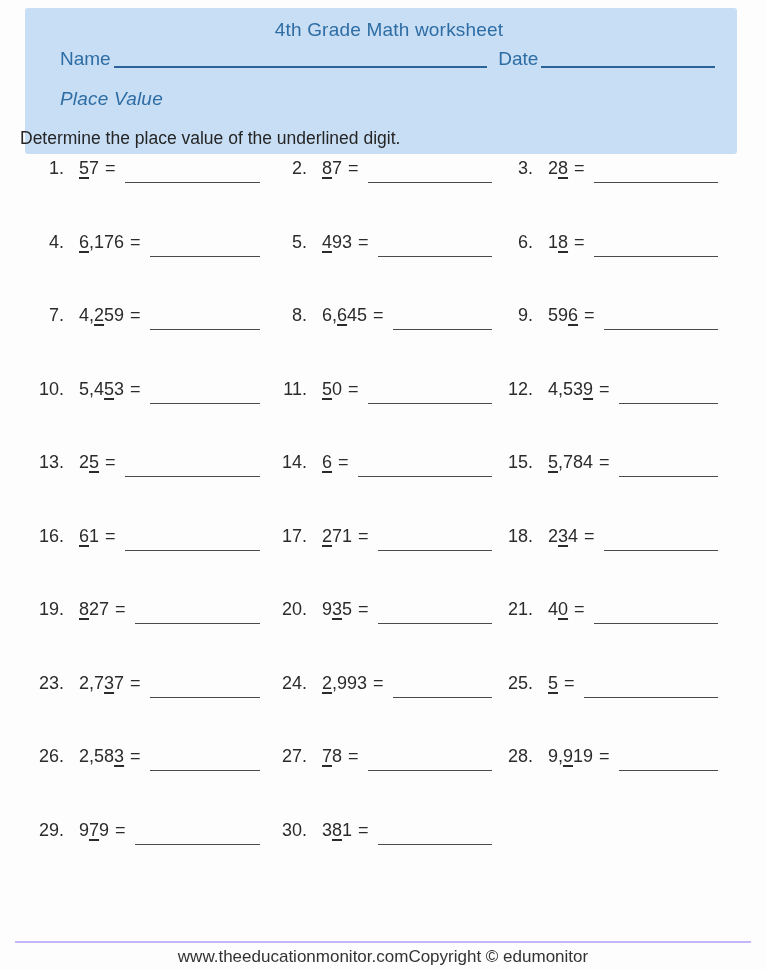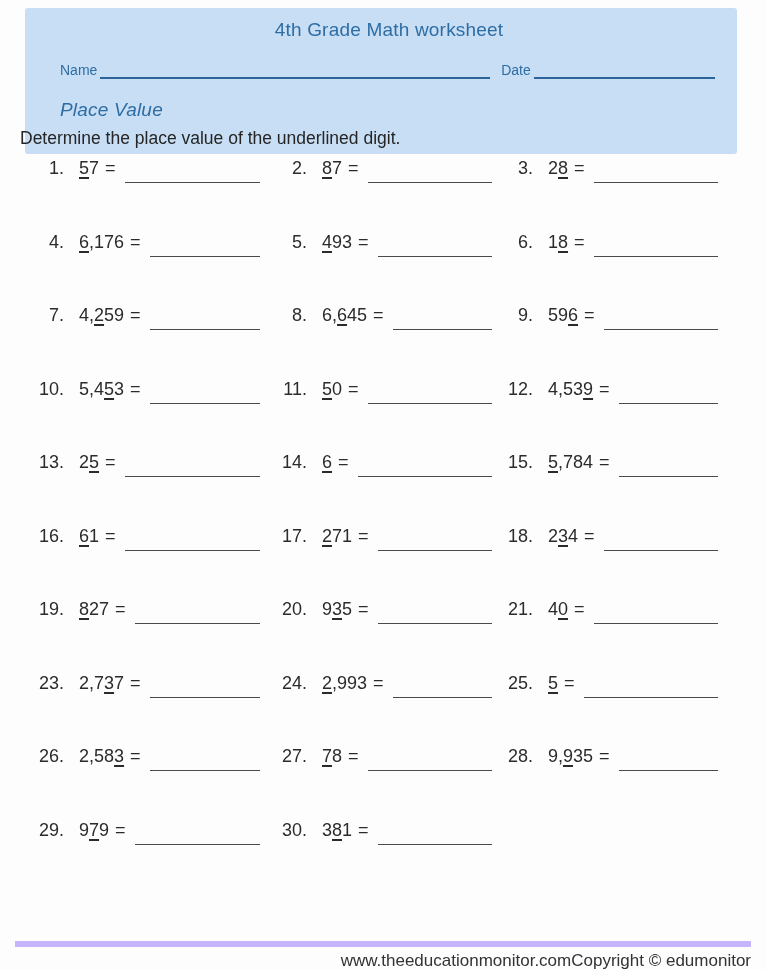--- a/index.html
+++ b/index.html
@@ -15,21 +15,21 @@
   .header-box{
     position:absolute;left:25px;top:8px;width:712px;height:146px;
     background:#c8def4;border-radius:3px;
     box-sizing:border-box;padding:10px 19px 0 35px;
     color:#2e6da4;
   }
   .header-title{
     text-align:center;font-size:19px;line-height:24px;letter-spacing:.2px;
   }
   .name-date-row{
-    display:flex;align-items:flex-end;margin-top:15px;font-size:14px;line-height:24px;
+    display:flex;align-items:flex-end;margin-top:4px;font-size:19px;line-height:24px;
   }
   .hline{
     border-bottom:2px solid #2c6399;align-self:flex-end;margin:0 3px 3px 3px;height:20px;
   }
   .hline.name-line{flex:2.15;}
   .hline.date-line{flex:1;}
   .date-label{margin-left:8px;}
   .header-subtitle{
     text-align:left;font-size:19px;margin-top:17px;letter-spacing:.2px;font-style:italic;
   }
@@ -59,22 +59,22 @@
     text-decoration-thickness:1.5px;
     text-underline-offset:3px;
   }
   .pexpr .eq{margin-left:6px;margin-right:9px;}
   .blank{
     flex:1;height:26px;border-bottom:1.6px solid #4a4a4a;min-width:40px;
   }
   
   .footer{
     position:absolute;left:15px;right:15px;top:941px;
-    border-top:6px solid #c4b5fd;
-    display:flex;justify-content:flex-end;
+    border-top:2px solid #c4b5fd;
+    display:flex;justify-content:center;
     padding-top:4px;font-size:17px;color:#333;
   }
 </style>
 </head>
 <body>
 
 <div class="header-box">
   <div class="header-title">4th Grade Math worksheet</div>
   <div class="name-date-row">
     <span>Name</span>
@@ -213,21 +213,21 @@
       <span class="pexpr"><span>2,58</span><span class="u">3</span><span class="eq">=</span></span>
       <span class="blank"></span>
     </div>
     <div class="cell">
       <span class="pnum">27.</span>
       <span class="pexpr"><span class="u">7</span><span>8</span><span class="eq">=</span></span>
       <span class="blank"></span>
     </div>
     <div class="cell">
       <span class="pnum">28.</span>
-      <span class="pexpr"><span>9,</span><span class="u">9</span><span>35</span><span class="eq">=</span></span>
+      <span class="pexpr"><span>9,</span><span class="u">9</span><span>19</span><span class="eq">=</span></span>
       <span class="blank"></span>
     </div>
     <div class="cell">
       <span class="pnum">29.</span>
       <span class="pexpr"><span>9</span><span class="u">7</span><span>9</span><span class="eq">=</span></span>
       <span class="blank"></span>
     </div>
     <div class="cell">
       <span class="pnum">30.</span>
       <span class="pexpr"><span>3</span><span class="u">8</span><span>1</span><span class="eq">=</span></span>

